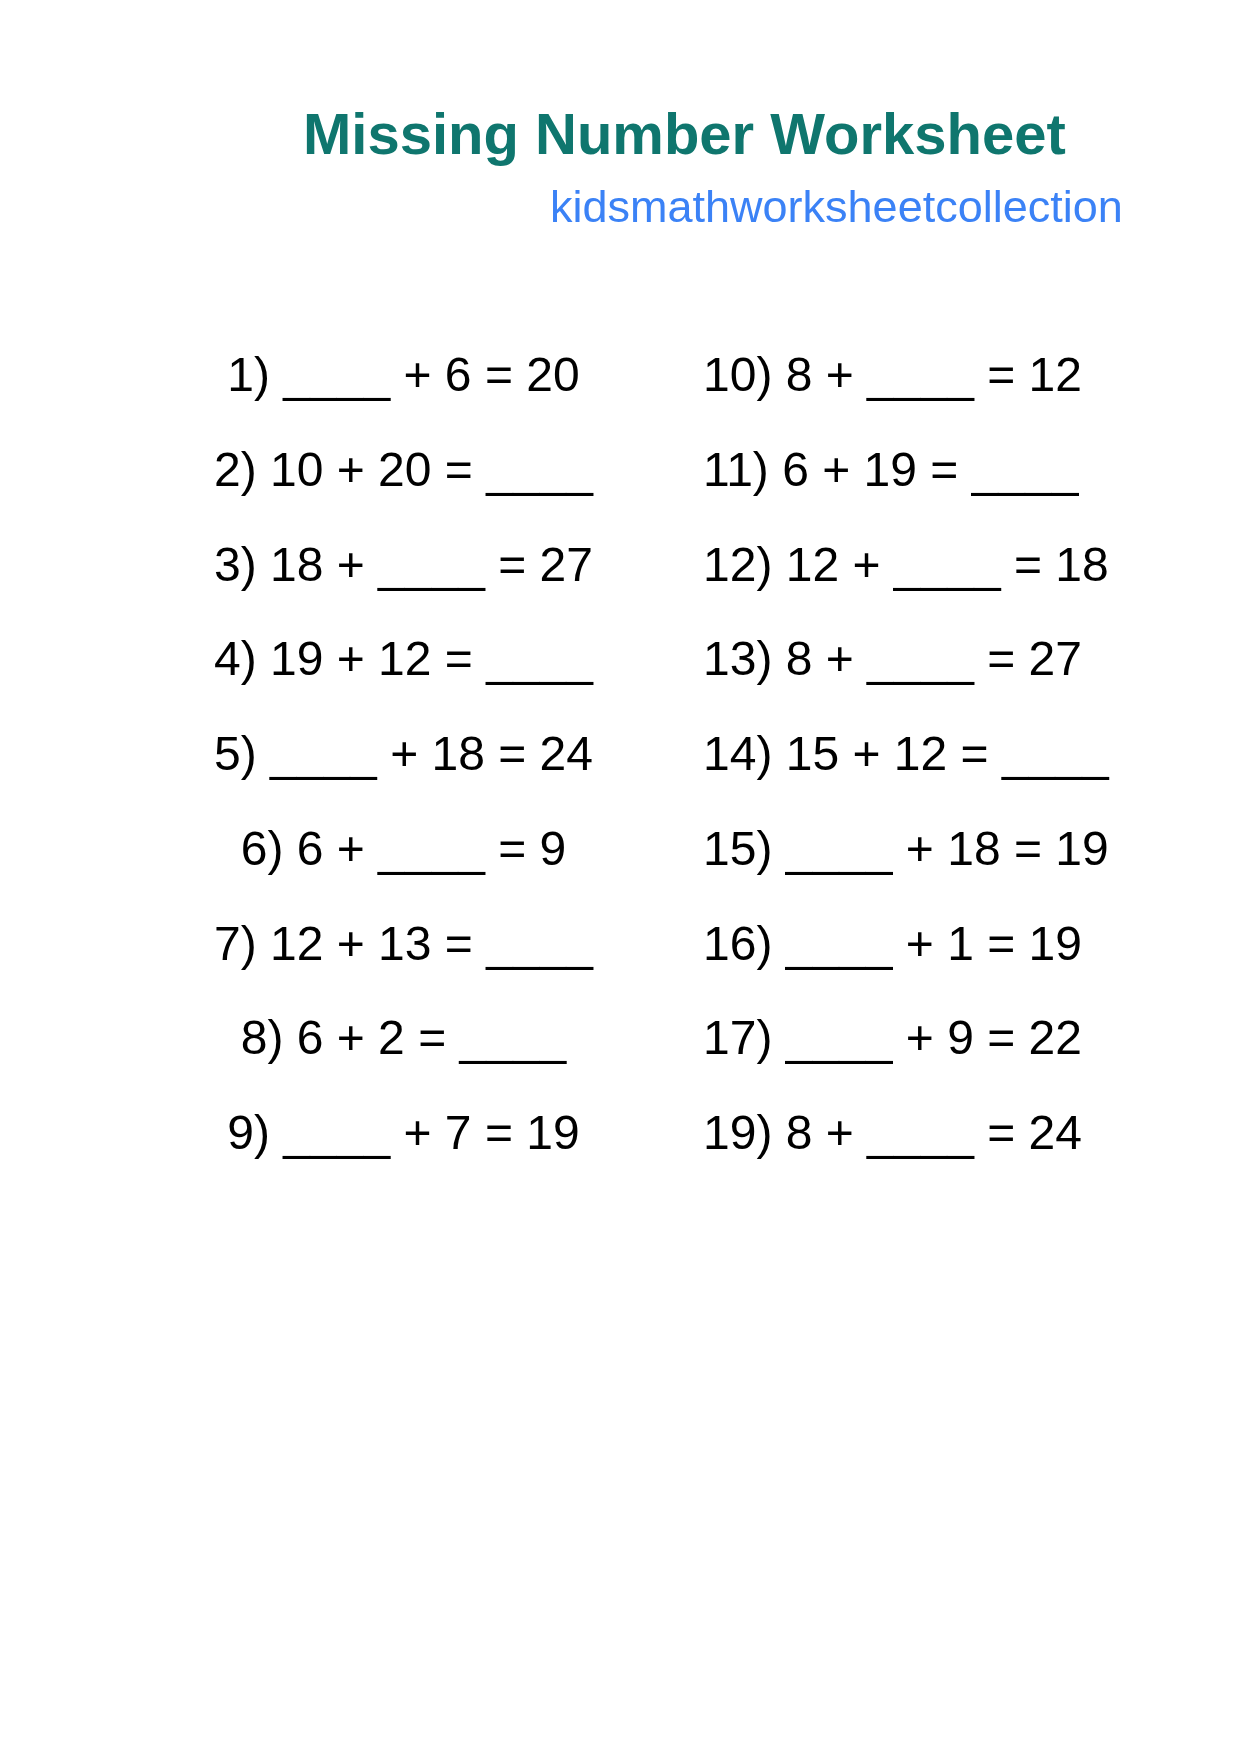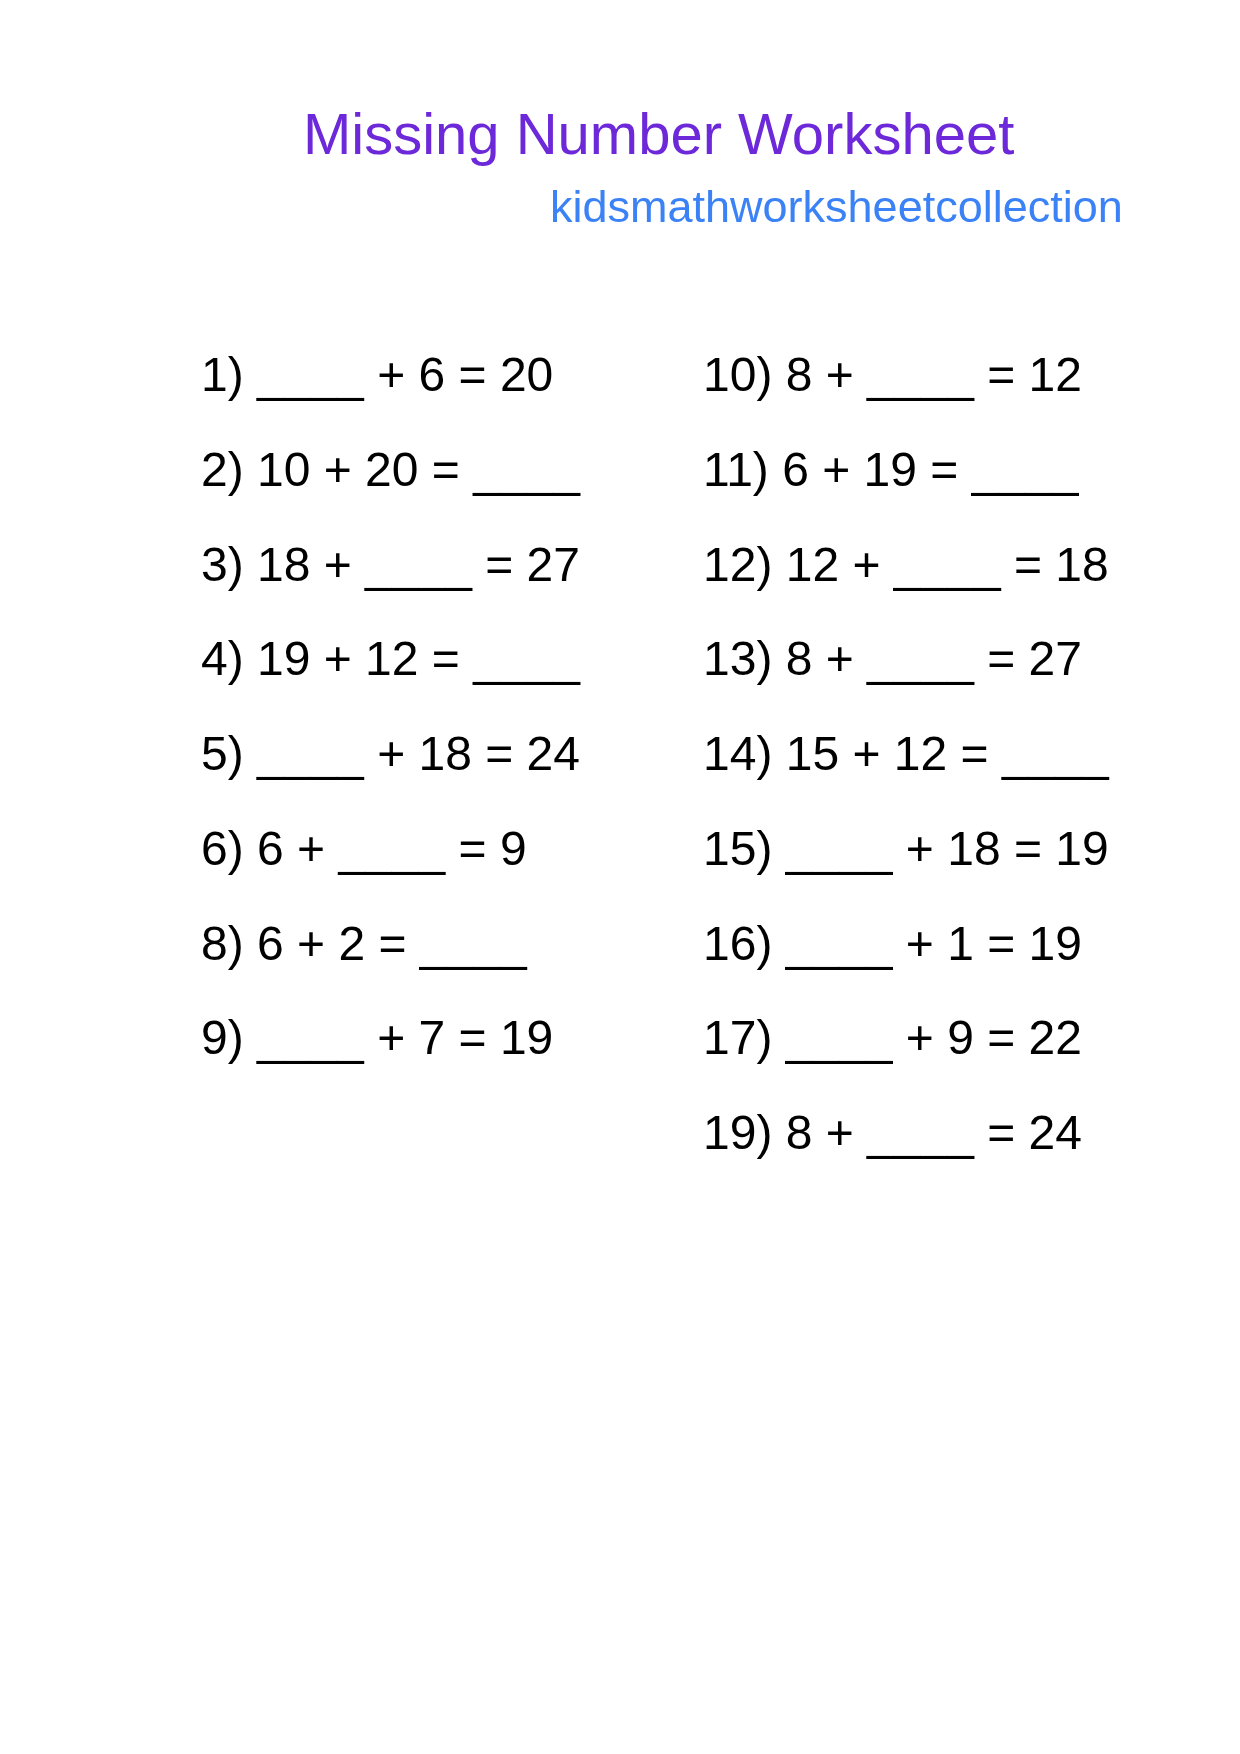--- a/index.html
+++ b/index.html
@@ -15,42 +15,42 @@
       font-family: "Liberation Sans", sans-serif;
       color: #000000;
     }
     .worksheet-title {
       position: absolute;
       left: 303px;
       top: 105px;
       font-size: 58px;
       line-height: 58px;
       white-space: nowrap;
-      color: #6d28d9;
+      color: #0f766e;
       margin: 0;
-      font-weight: normal;
+      font-weight: bold;
     }
     .worksheet-subtitle {
       position: absolute;
       left: 502px;
       top: 184px;
       font-size: 45px;
       line-height: 45px;
       white-space: nowrap;
       color: #3b82f6;
       margin-left: 48px;
     }
     .problem-column {
       position: absolute;
       top: 351px;
       margin: 0;
       padding: 0;
       list-style: none;
     }
-    .problem-column.left { left: 201px; }
+    .problem-column.left { left: 214px; text-align: center; }
     .problem-column.right { left: 703px; }
     .problem {
       height: 94.75px;
       font-size: 48px;
       line-height: 48px;
       white-space: pre;
       color: #000000;
     }
   </style>
 </head>
@@ -59,20 +59,21 @@
 <h1 class="worksheet-title">Missing Number Worksheet</h1>
 <div class="worksheet-subtitle">kidsmathworksheetcollection</div>
 
 <ol class="problem-column left">
   <li class="problem">1) ____ + 6 = 20</li>
   <li class="problem">2) 10 + 20 = ____</li>
   <li class="problem">3) 18 + ____ = 27</li>
   <li class="problem">4) 19 + 12 = ____</li>
   <li class="problem">5) ____ + 18 = 24</li>
   <li class="problem">6) 6 + ____ = 9</li>
+  <li class="problem">7) 12 + 13 = ____</li>
   <li class="problem">8) 6 + 2 = ____</li>
   <li class="problem">9) ____ + 7 = 19</li>
 </ol>
 
 <ol class="problem-column right">
   <li class="problem">10) 8 + ____ = 12</li>
   <li class="problem">11) 6 + 19 = ____</li>
   <li class="problem">12) 12 + ____ = 18</li>
   <li class="problem">13) 8 + ____ = 27</li>
   <li class="problem">14) 15 + 12 = ____</li>

